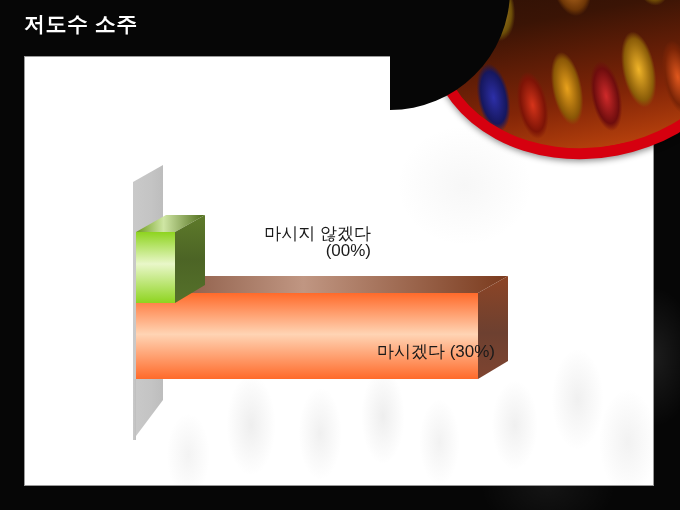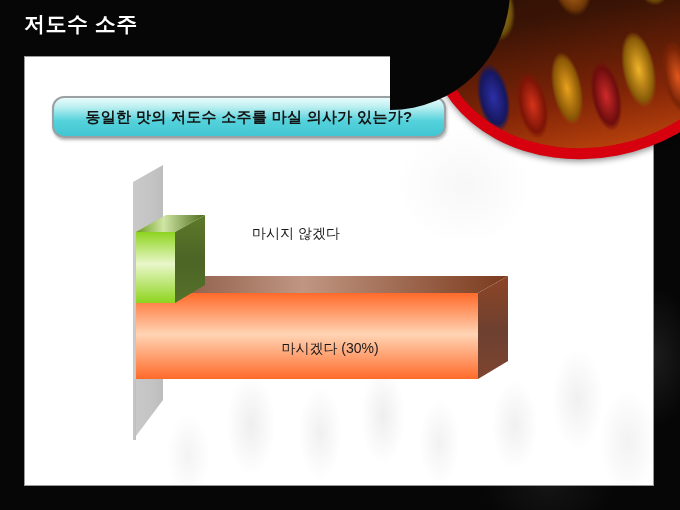--- a/index.html
+++ b/index.html
@@ -96,21 +96,21 @@
   #banner .q{
     color:#141414;font-size:15px;font-weight:bold;letter-spacing:.3px;white-space:nowrap;
   }
 
   
   #chart{position:absolute;left:0;top:0;width:628px;height:428px;}
 
   .svg-chart{position:absolute;left:0;top:0;}
 
   .bar-label{
-    position:absolute;color:#1a1a1a;font-size:14px;text-align:center;white-space:nowrap;
+    position:absolute;color:#1a1a1a;font-size:17px;text-align:right;white-space:nowrap;
   }
   #label-green{left:196px;top:168px;width:150px;line-height:17px;}
   #label-orange{left:140px;top:283px;width:330px;}
 </style>
 </head>
 <body>
 
 <div id="slide">
 
   <div class="bg-black"></div>
@@ -171,28 +171,26 @@
 
         <polygon points="111,175 141,158 180,158 150,175" fill="url(#gGreenTop)"></polygon>
         <polygon points="150,175 180,158 180,228 150,246" fill="url(#gGreenSide)"></polygon>
         <polygon points="111,175 150,175 150,246 111,246" fill="url(#gGreenFront)"></polygon>
 
         <polygon points="108,322 111,322 111,383 108,383" fill="url(#gWall)"></polygon>
       </svg>
 
       <div id="label-green" class="bar-label">
         <div>마시지 않겠다</div>
+        <div>(00%)</div>
       </div>
 
       <div id="label-orange" class="bar-label">마시겠다 (30%)</div>
     </div>
   </div>
 
-  <div id="banner">
-    <span class="q">동일한 맛의 저도수 소주를 마실 의사가 있는가?</span>
-  </div>
 
   <div id="photo-oval">
     <div class="inner"></div>
   </div>
   <div id="photo-mask-left"></div>
 
 </div>
 
 </body></html>

